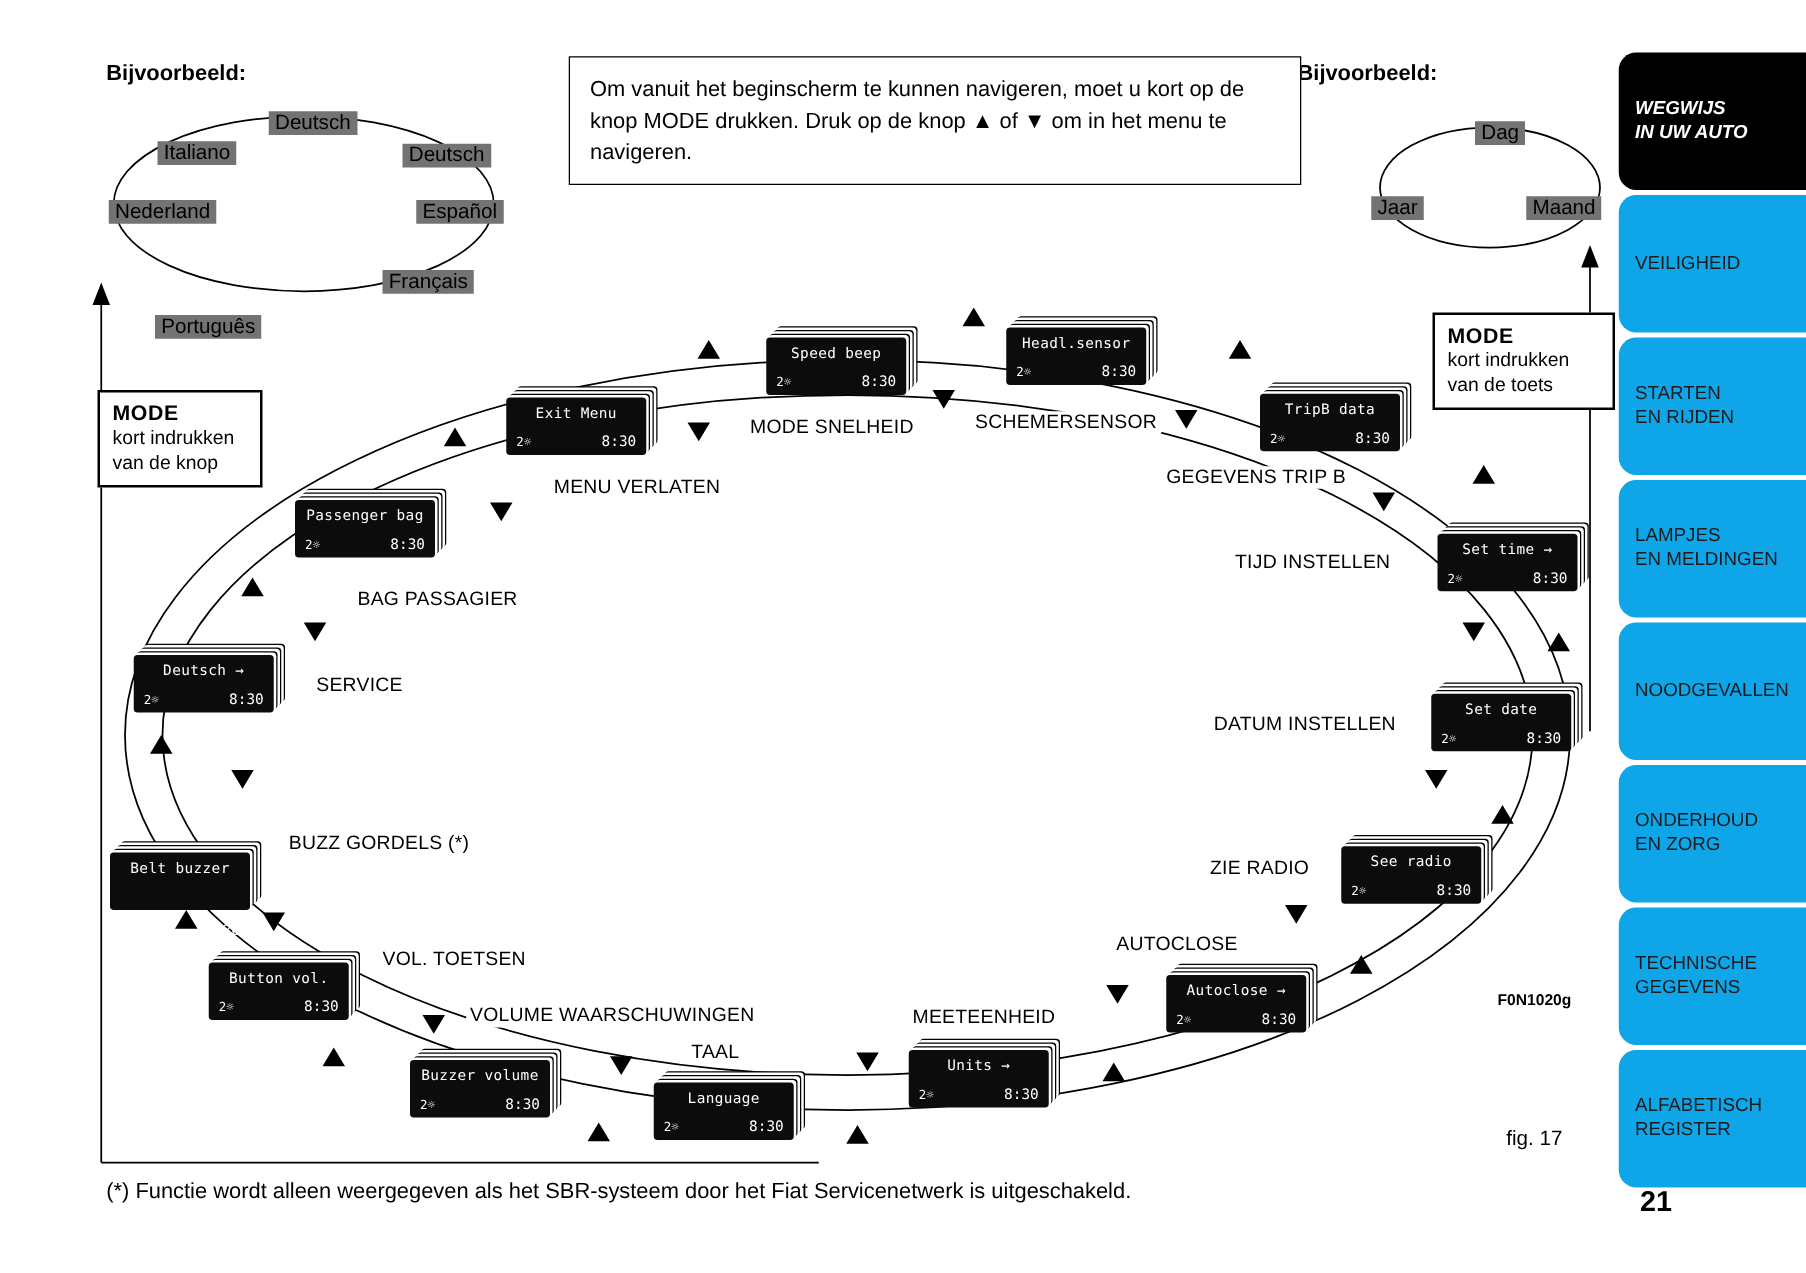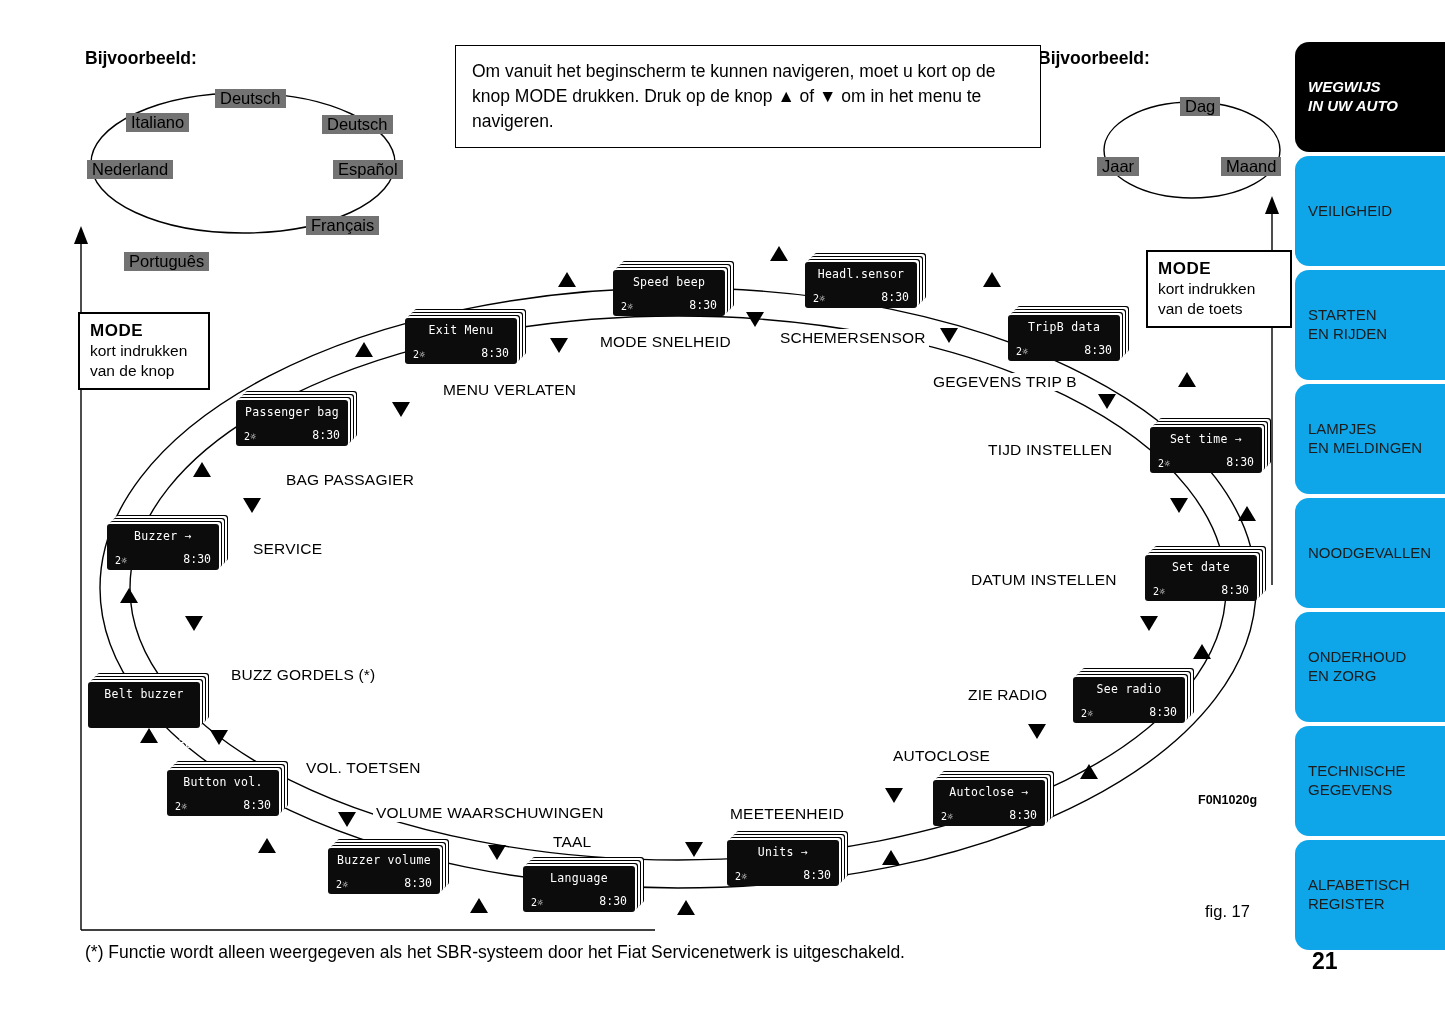--- a/index.html
+++ b/index.html
@@ -192,21 +192,21 @@
       </div>
   </div>
   <div class="screen" style="left:88px;top:682px;gap:36px;">
     <div class="lcd-title">Belt buzzer</div>
     <div class="lcd-row">
         <span class="lcd-icon">2☼</span>
         <span class="lcd-time">8:30</span>
       </div>
   </div>
   <div class="screen" style="left:107px;top:524px;">
-    <div class="lcd-title">Buzzer →</div>
+    <div class="lcd-title">Deutsch →</div>
     <div class="lcd-row">
         <span class="lcd-icon">2☼</span>
         <span class="lcd-time">8:30</span>
       </div>
   </div>
   <div class="screen" style="left:224px;top:400px;margin-left:12px;">
     <div class="lcd-title">Passenger bag</div>
     <div class="lcd-row">
         <span class="lcd-icon">2☼</span>
         <span class="lcd-time">8:30</span>

